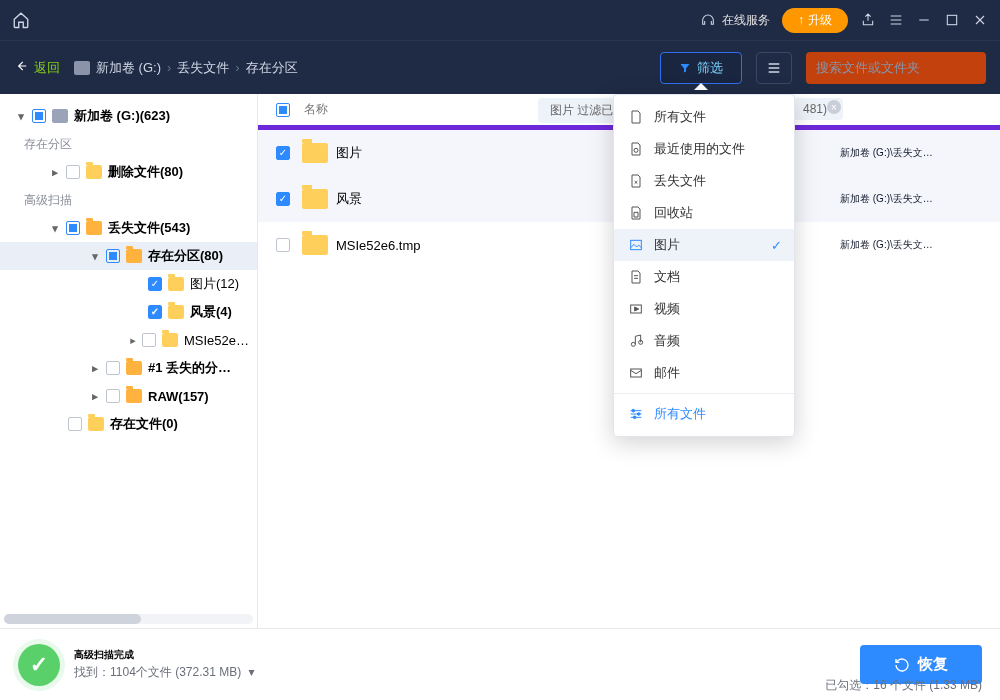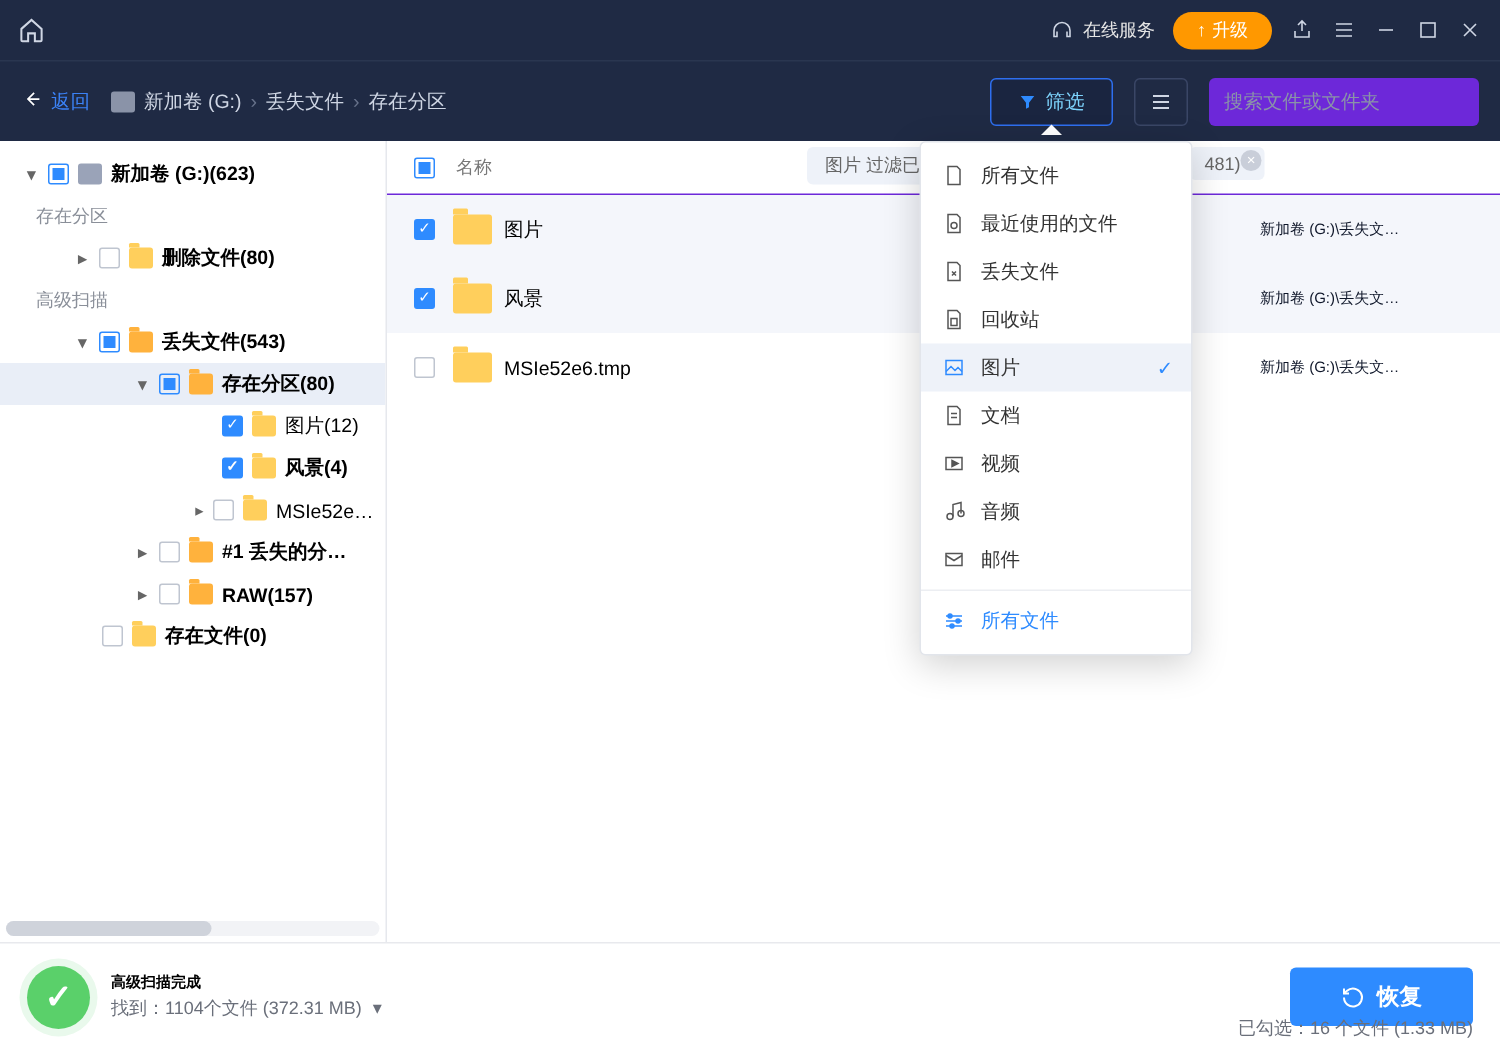--- a/index.html
+++ b/index.html
@@ -9,29 +9,29 @@
 .titlebar { height: 40px; background: #1f2a44; display: flex; align-items: center; padding: 0 12px; color: #fff; }
 .titlebar .left { display: flex; align-items: center; gap: 8px; }
 .titlebar .right { margin-left: auto; display: flex; align-items: center; gap: 12px; }
 .home-icon { width: 18px; height: 18px; fill: none; stroke: #cfd6e4; stroke-width: 1.8; }
 .online-svc { display: flex; align-items: flex-end; gap: 6px; font-size: 12px; color: #e5e5e5; }
 .upgrade-btn { background: #ff9800; color: #fff; border-radius: 14px; padding: 4px 16px; font-size: 12px; display: flex; align-items: center; gap: 4px; }
 .win-icon { width: 16px; height: 16px; stroke: #cfd6e4; fill: none; stroke-width: 1.6; }
 
 
 .toolbar { height: 54px; background: #1f2a44; display: flex; align-items: center; padding: 0 14px; gap: 14px; color: #cfd6e4; border-top: 1px solid #2a3650; }
-.back-btn { display: flex; gap: 6px; font-size: 13px; color: #3b82f6; }
+.back-btn { display: flex; gap: 6px; font-size: 13px; color: #84cc16; }
 .breadcrumb { display: flex; align-items: center; gap: 6px; font-size: 13px; }
 .breadcrumb .sep { color: #66718a; }
 .drive-ico { width: 16px; height: 14px; background: #8a93a8; border-radius: 2px; display:inline-block; }
 .toolbar .spacer { flex: 1; }
 .filter-btn { border: 1px solid #2e6fef; color: #7dd3fc; border-radius: 4px; padding: 6px 18px; font-size: 13px; display: flex; align-items: center; gap: 6px; background: #1a2540; position: relative; }
 .filter-btn::after { content:""; position:absolute; bottom:-7px; left:50%; transform:translateX(-50%); border:7px solid transparent; border-bottom-color:#fff; }
 .viewmode-btn { border: 1px solid #3a4666; border-radius: 4px; width: 36px; height: 32px; display:flex;align-items:center;justify-content:center; }
-.search-box { background: #6d28d9; border-radius: 4px; width: 180px; height: 32px; display: flex; align-items: center; padding: 0 10px; font-size: 13px; color: #8a93a8; }
+.search-box { background: #c2410c; border-radius: 4px; width: 180px; height: 32px; display: flex; align-items: center; padding: 0 10px; font-size: 13px; color: #8a93a8; }
 .search-box input { background: transparent; border: none; color: #cfd6e4; flex: 1; outline: none; font-size: 13px; }
 .search-box input::placeholder { color: #8a93a8; }
 
 
 .main { display: flex; height: 534px; }
 
 
 .sidebar { width: 258px; border-right: 1px solid #e6e8ed; overflow-y: auto; overflow-x: hidden; padding-top: 8px; position: relative; }
 .tree-row { display: flex; align-items: center; height: 28px; font-size: 13px; padding-right: 8px; cursor: default; white-space: nowrap; overflow:hidden; }
 .tree-row.bold { font-weight: 600; }
@@ -46,21 +46,21 @@
 .fico { width: 16px; height: 14px; border-radius: 2px; margin: 0 6px 0 2px; flex-shrink:0; position:relative; }
 .fico.drive { background:#9aa3b8; }
 .fico.folder { background:#ffcf5c; }
 .fico.folder.orange { background:#ffb23d; }
 .fico.folder::before { content:""; position:absolute; top:-3px; left:0; width:7px; height:3px; background:inherit; border-radius:1px 1px 0 0; }
 .sidebar-scroll { position:absolute; bottom:4px; left:4px; right:4px; height:10px; background:#f2f3f6; border-radius:5px; }
 .sidebar-scroll .thumb { height:100%; width:55%; background:#cfd3db; border-radius:5px; }
 
 
 .filelist { flex:1; position: relative; }
-.flhead { height: 36px; border-bottom: 1px solid #6d28d9; display: flex; align-items: center; font-size: 12px; color: #777; padding-left: 14px; }
+.flhead { height: 36px; border-bottom: 5px solid #6d28d9; display: flex; align-items: center; font-size: 12px; color: #777; padding-left: 14px; }
 .flhead .col-name { flex:1; display:flex; align-items:center; gap:10px; }
 .flhead .col-size { width: 120px; }
 .flhead .col-path { width: 160px; text-align:left; }
 .flrow { height: 46px; display: flex; align-items: center; padding-left: 14px; font-size: 13px; }
 .flrow.alt { background: #f4f6fb; }
 .flrow .c1 { flex:1; display:flex; align-items:center; gap:8px; }
 .flrow .c3 { width:60px; color:#444; font-size:13px; }
 .flrow .c4 { width:160px; color:#0f172a; font-size:10px; overflow:hidden; text-overflow:ellipsis; white-space:nowrap; }
 .big-folder { width:26px; height:20px; background:#ffcf5c; border-radius:2px; position:relative; }
 .big-folder::before { content:""; position:absolute; top:-4px; left:0; width:10px; height:4px; background:#ffcf5c; border-radius:1px 1px 0 0; }

